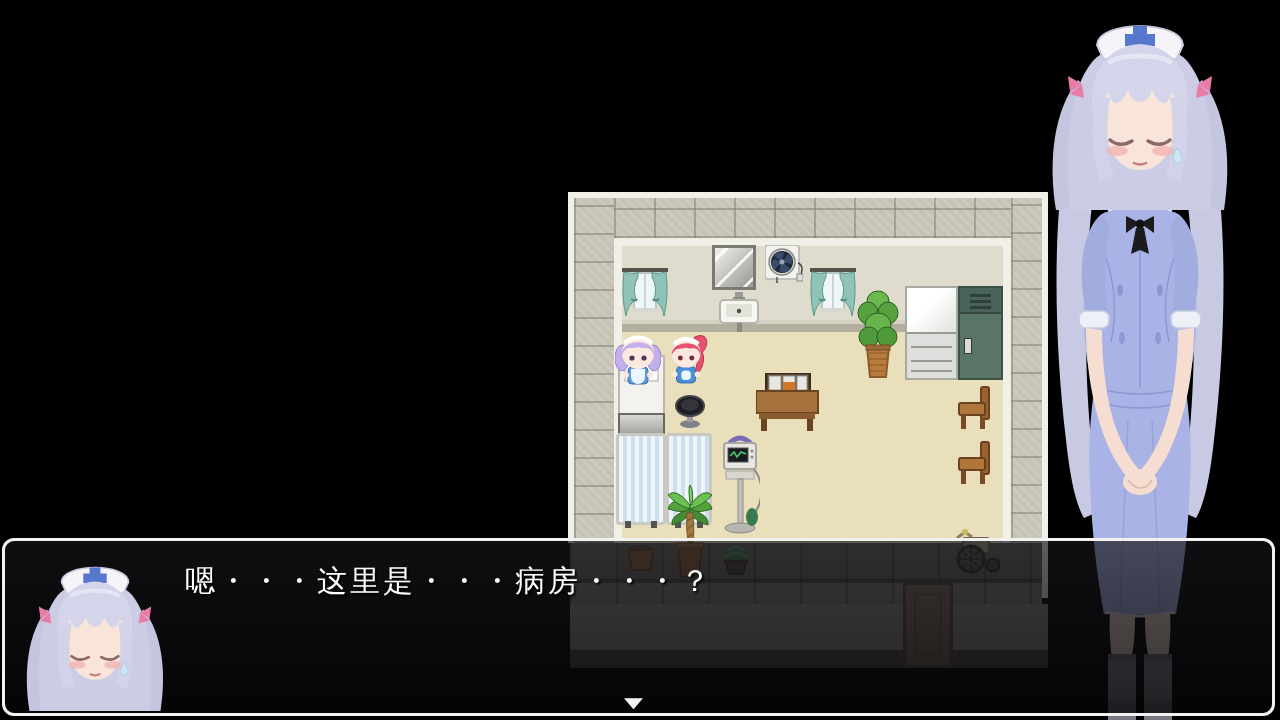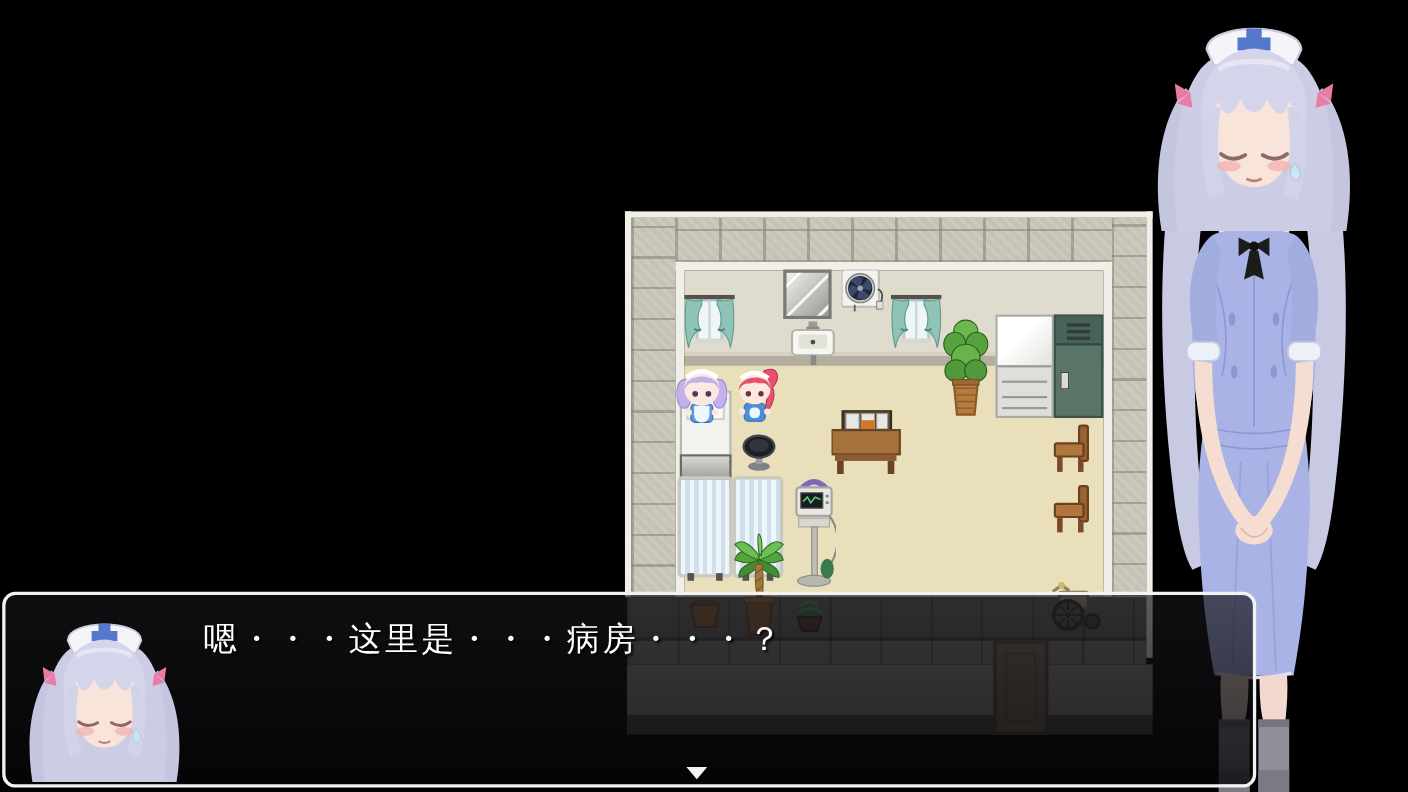--- a/index.html
+++ b/index.html
@@ -40,21 +40,21 @@
   .bed{background:#f2f2ee;border:2px solid #b8b8b0;box-sizing:border-box;}
   .bed .pillow{position:absolute;left:4px;top:3px;right:4px;height:18px;background:#fbfbf8;border:2px solid #d0d0c8;}
   .bed .foot{position:absolute;left:-2px;right:-2px;bottom:-2px;height:26px;
       background:linear-gradient(180deg,#d8d8d4,#8f8f8a);border:2px solid #6a6a64;}
   .bed .wheel{position:absolute;bottom:-6px;width:8px;height:8px;border-radius:50%;background:#3a3a38;}
   .screenpanel{box-sizing:border-box;border:3px solid #c9c9c3;border-radius:4px;
       background:repeating-linear-gradient(90deg,#eef6fa 0 4px,#cfe0ec 4px 8px);}
   .screenpanel .foot{position:absolute;bottom:-6px;width:6px;height:7px;background:#55544e;}
 
   
-  .dialogue-box{position:absolute;left:2px;top:538px;width:1140px;height:178px;box-sizing:border-box;
+  .dialogue-box{position:absolute;left:2px;top:538px;width:1273px;height:178px;box-sizing:border-box;
       border:3px solid #f2f2f2;border-radius:12px;
       background:linear-gradient(180deg, rgba(22,22,26,.68), rgba(6,6,8,.80));z-index:30;}
   .dialogue-text{position:absolute;left:180px;top:20px;font-size:30px;letter-spacing:3px;
       color:#fff;text-shadow:2px 2px 2px rgba(0,0,0,.85);white-space:pre;}
   .portrait{position:absolute;left:12px;top:6px;}
   .continue{position:absolute;left:624px;top:692px;z-index:40;color:#f4f4f4;font-size:19px;
       transform:scaleX(1.7);text-shadow:1px 1px 1px #000;}
   .nurse-art{position:absolute;left:1040px;top:0;z-index:10;}
 </style>
 </head>

